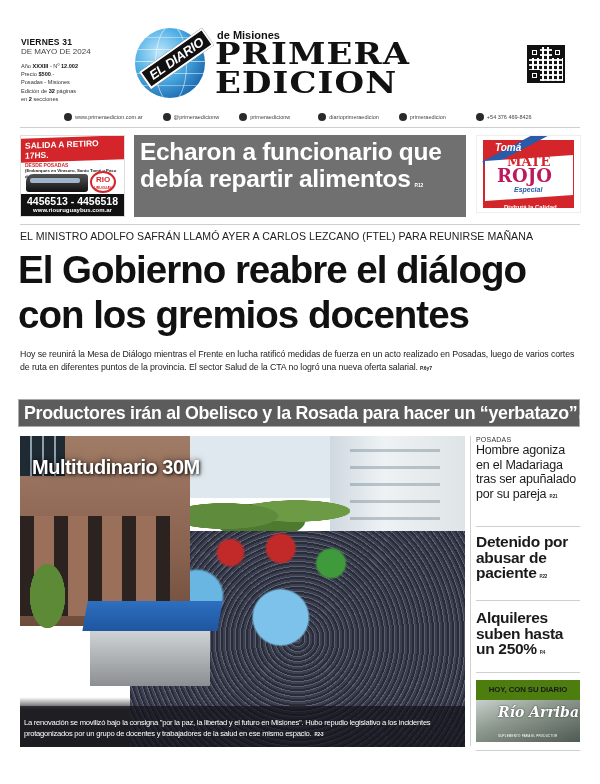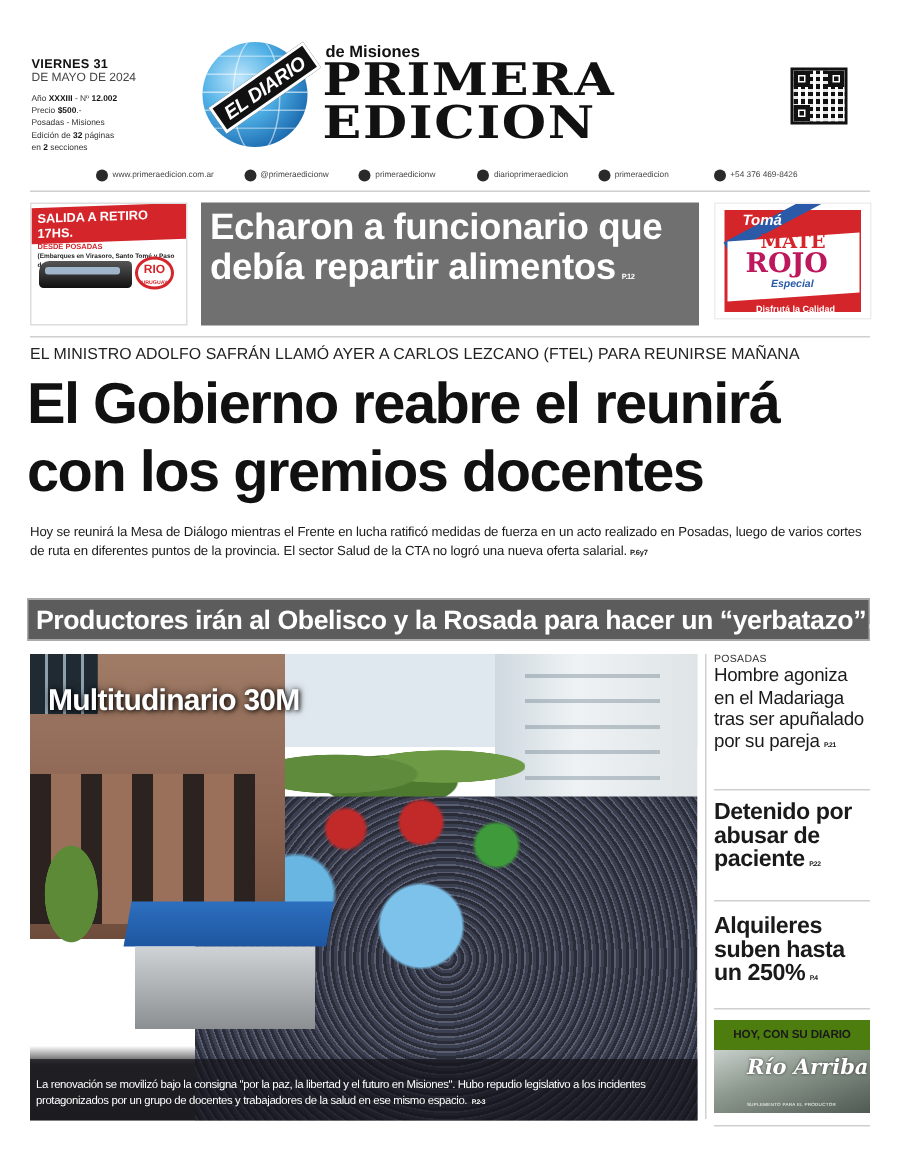--- a/index.html
+++ b/index.html
@@ -209,41 +209,45 @@
 
 <div class="abs ad-bus">
   <div class="top">SALIDA A RETIRO 17HS.</div>
   <div class="desde">DESDE POSADAS</div>
   <div class="emb">(Embarques en Virasoro, Santo Tomé y Paso de los Libres)</div>
   <div class="bus"></div>
   <div class="rio">
       <span style="font-size:8px;line-height:14px;">RIO</span>
       <span>URUGUAY</span>
     </div>
+  <div class="bottom">
+    <div class="phones">4456513 - 4456518</div>
+    <div class="web">www.riouruguaybus.com.ar</div>
+  </div>
 </div>
 
 <div class="abs teaser">
   <div class="headline"><span>Echaron a funcionario que debía repartir alimentos</span><span class="pg">P.12</span></div>
 </div>
 
 <div class="abs ad-mate">
   <div class="bg"></div>
   <div class="band"></div>
   <div class="toma">Tomá</div>
   <div class="white"></div>
   <div class="mate">MATE</div>
   <div class="rojo">ROJO</div>
   <div class="esp">Especial</div>
   <div class="disf">Disfrutá la Calidad</div>
 </div>
 
 <div class="abs rule2"></div>
 
 <div class="abs kicker-main">EL MINISTRO ADOLFO SAFRÁN LLAMÓ AYER A CARLOS LEZCANO (FTEL) PARA REUNIRSE MAÑANA</div>
-<div class="abs main-headline">El Gobierno reabre el reunirá con los gremios docentes</div>
+<div class="abs main-headline">El Gobierno reabre el diálogo con los gremios docentes</div>
 <div class="abs main-deck"><span>Hoy se reunirá la Mesa de Diálogo mientras el Frente en lucha ratificó medidas de fuerza en un acto realizado en Posadas, luego de varios cortes de ruta en diferentes puntos de la provincia. El sector Salud de la CTA no logró una nueva oferta salarial.</span><span class="pg">P.6y7</span></div>
 
 <div class="abs banner">
   <span class="t">Productores irán al Obelisco y la Rosada para hacer un “yerbatazo”</span><span class="pg">P.5</span>
 </div>
 
 <div class="abs photo">
   <div class="ph-right"></div>
   <div class="ph-trees"></div>
   <div class="ph-crowd"></div>

